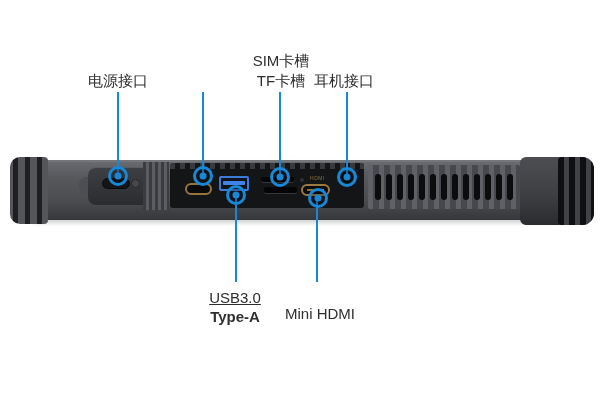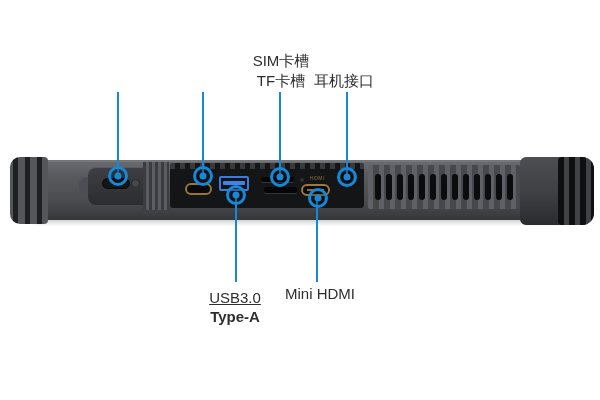--- a/index.html
+++ b/index.html
@@ -129,27 +129,28 @@
     background:repeating-linear-gradient(90deg,#5f6166 0px,#5f6166 5px,#46484c 5px,#46484c 11px);
     display:flex;align-items:center;justify-content:center;gap:5px;padding:0 4px;box-sizing:border-box;
   }
   .vent-slot{width:6px;height:26px;border-radius:3px;background:#0b0c0d;flex:0 0 auto;}
 </style>
 </head>
 <body>
 
 <div class="figure">
 
+  <div class="callout-label" style="left:118px;top:71px;">电源接口</div>
   <div class="callout-label" style="left:281px;top:51px;">SIM卡槽</div>
   <div class="callout-label" style="left:281px;top:71px;">TF卡槽</div>
   <div class="callout-label" style="left:344px;top:71px;">耳机接口</div>
 
   <div class="callout-label" style="left:235px;top:288px;text-decoration:underline;">USB3.0</div>
   <div class="callout-label" style="left:235px;top:307px;font-weight:bold;">Type-A</div>
-  <div class="callout-label" style="left:320px;top:284px;">Mini HDMI</div>
+  <div class="callout-label" style="left:320px;top:304px;">Mini HDMI</div>
 
   <div class="device-body"></div>
   <div class="top-highlight"></div>
   <div class="left-bumper"></div>
   <div class="right-bumper"></div>
   <div class="right-ribs"></div>
 
   <div class="cover-tab"></div>
   <div class="power-panel"></div>
   <div class="power-port"></div>

